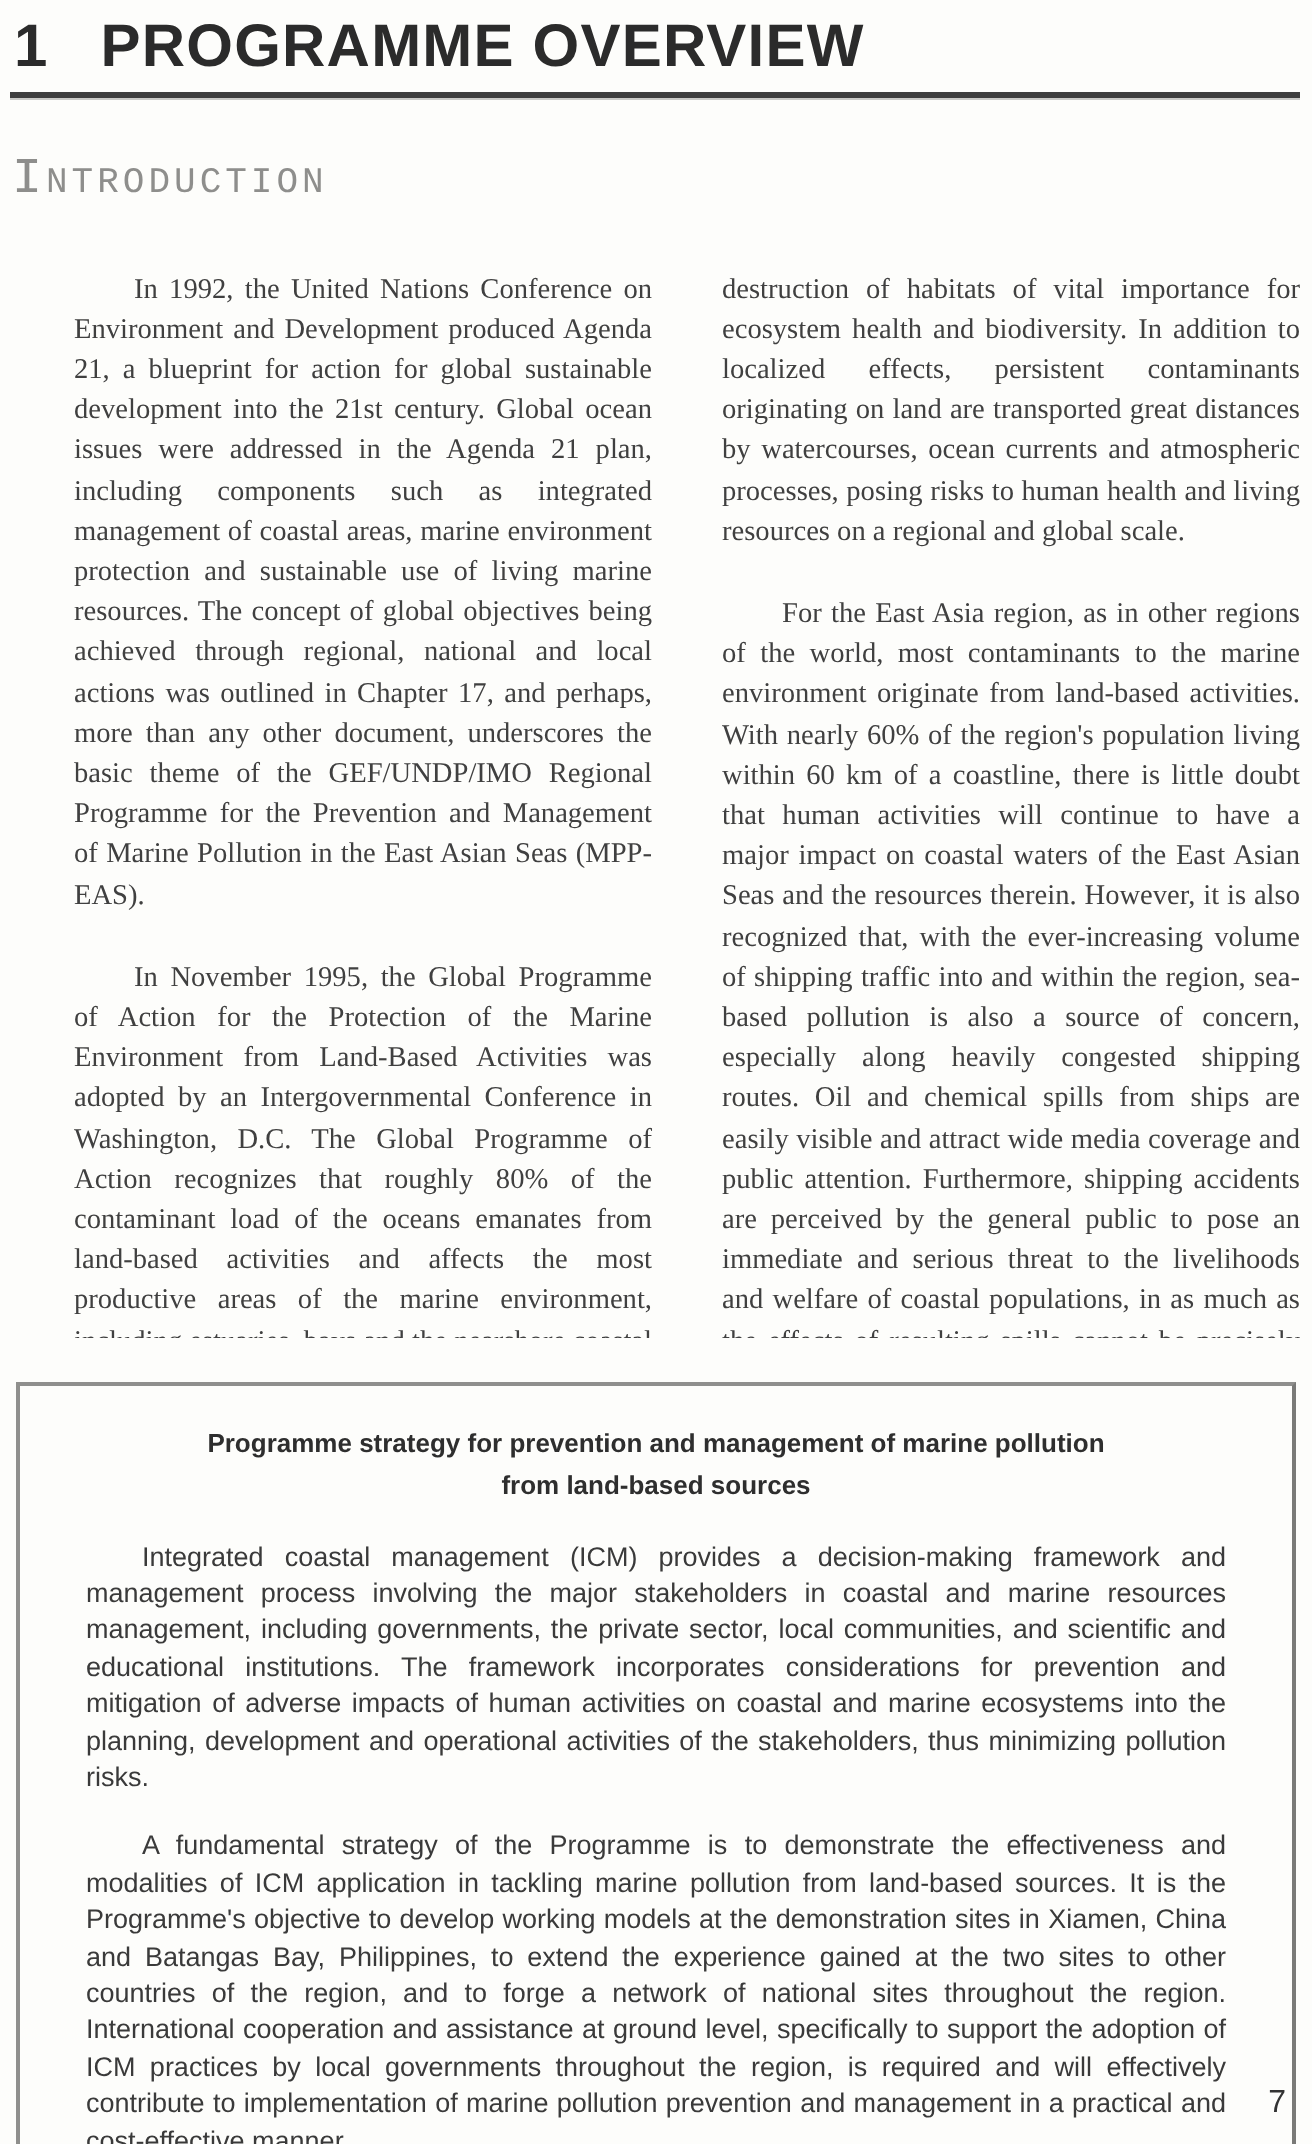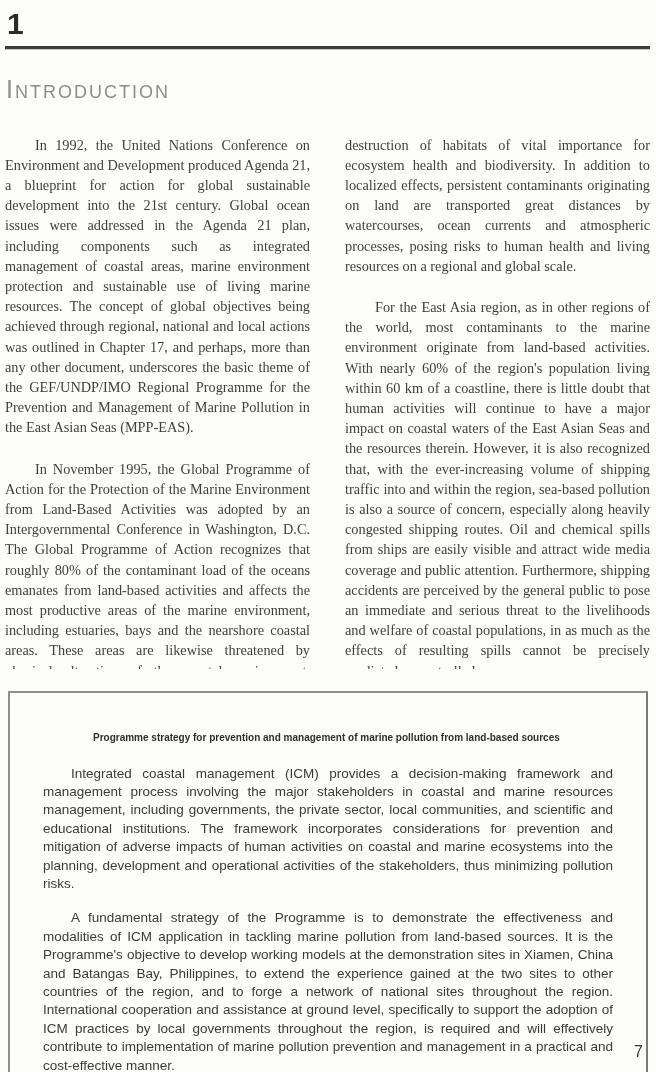--- a/index.html
+++ b/index.html
@@ -36,62 +36,63 @@
   .header-rule {
     height: 3px;
     background: #3d3d3d;
     margin-top: 6px;
     border-bottom: 1px solid #c9c9c6;
   }
 
   
   .section-heading {
     margin: 27px 0 0 1px;
-    font-family: Liberation Sans, sans-serif;
+    font-family: Liberation Mono, monospace;
     font-variant: small-caps;
     font-weight: 500;
     font-size: 25px;
     letter-spacing: 2px;
     color: #8e8e8c;
     line-height: 1;
   }
 
   
   .columns {
     display: flex;
     gap: 35px;
     margin-top: 33px;
     height: 534px;
     overflow: hidden;
     text-align: justify;
     font-size: 14.3px;
     line-height: 20.2px;
     color: #404040;
+    margin-left: 32px;
   }
   .col { flex: 1 1 0; }
   .col p { margin: 0; }
   .col p + p { margin-top: 21px; }
   .col p.indent { text-indent: 30px; }
 
   
   .strategy-box {
     margin: 22px 2px 0 3px;
     border: 2px solid #8f8f8d;
     border-right-color: #7a7a78;
     border-bottom-color: #7a7a78;
     box-sizing: border-box;
     padding: 15px 17px 16px 17px;
     font-family: "Liberation Sans", sans-serif;
     color: #3a3a3a;
   }
   .strategy-box h3 {
-    margin: 19px auto 17px auto;
+    margin: 3px auto 17px auto;
     max-width: 470px;
-    text-align: left;
-    font-size: 10px;
+    text-align: center;
+    font-size: 13px;
     line-height: 21px;
     font-weight: 700;
     color: #2e2e2e;
   }
   .strategy-box p {
     margin: 16px;
     text-align: justify;
     text-indent: 28px;
     font-size: 13.5px;
     line-height: 18.4px;
@@ -109,20 +110,21 @@
   }
 </style>
 </head>
 <body>
 
 <div class="page">
 
   <header class="chapter-header">
     <h1>
       <span class="chapter-number">1</span>
+      <span class="chapter-title-text">PROGRAMME OVERVIEW</span>
     </h1>
     <div class="header-rule"></div>
   </header>
 
   <h2 class="section-heading">Introduction</h2>
 
   <div class="columns">
     <div class="col">
       <p class="indent">In 1992, the United Nations Conference on Environment and Development produced Agenda 21, a blueprint for action for global sustainable development into the 21st century.  Global ocean issues were addressed in the Agenda 21 plan, including components such as integrated management of coastal areas, marine environment protection and sustainable use of living marine resources.  The concept of global objectives being achieved through regional, national and local actions was outlined in Chapter 17, and perhaps, more than any other document, underscores the basic theme of the GEF/UNDP/IMO Regional Programme for the Prevention and Management of Marine Pollution in the East Asian Seas (MPP-EAS).</p>
       <p class="indent">In November 1995, the Global Programme of Action for the Protection of the Marine Environment from Land-Based Activities was adopted by an Intergovernmental Conference in Washington, D.C.  The Global Programme of Action recognizes that roughly 80% of the contaminant load of the oceans emanates from land-based activities and affects the most productive areas of the marine environment, including estuaries, bays and the nearshore coastal areas. These areas are likewise threatened by physical alteration of the coastal environment, including</p>

